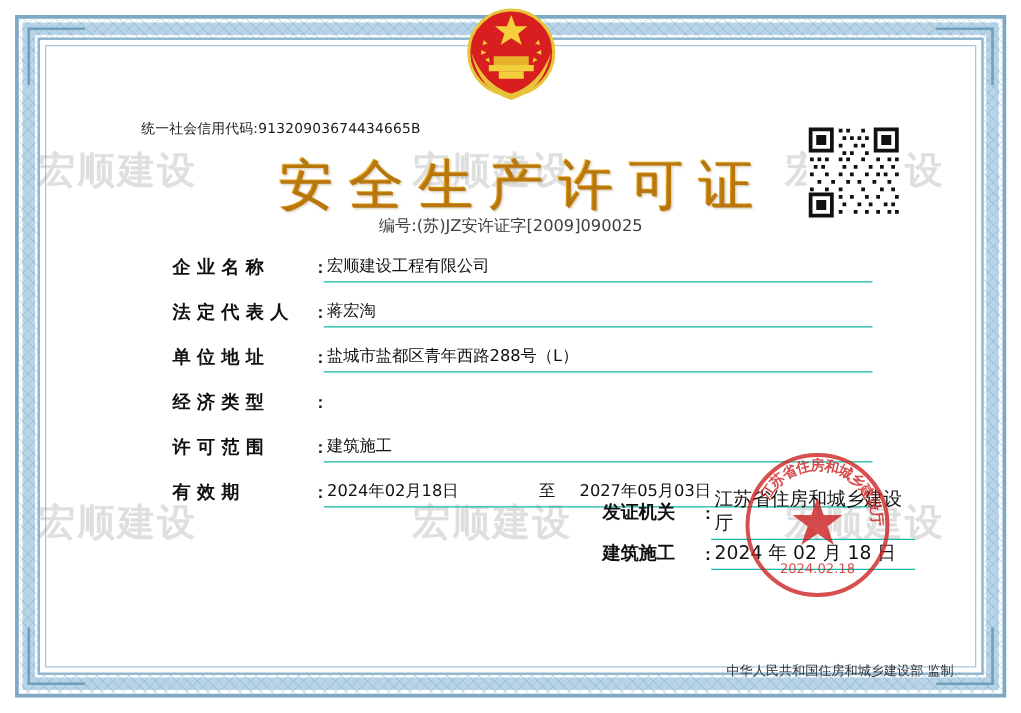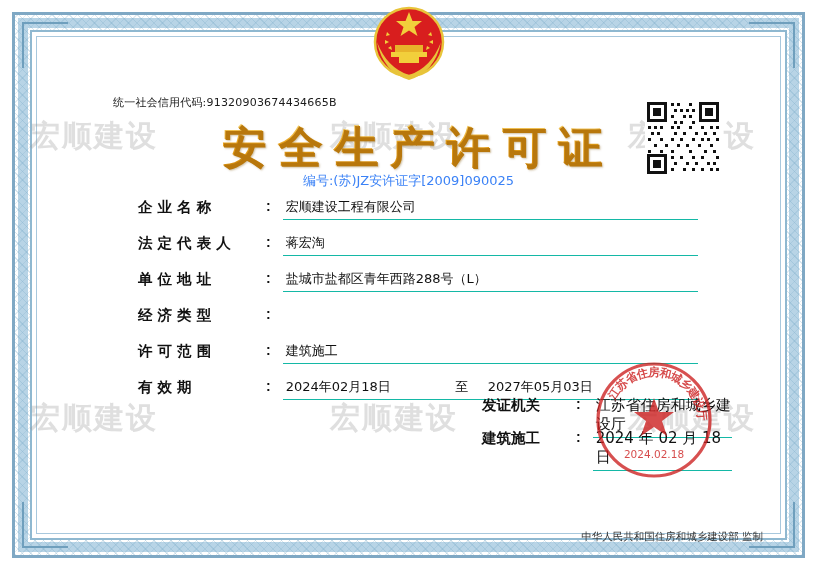--- a/index.html
+++ b/index.html
@@ -129,55 +129,54 @@
   }
   
   .title {
     position: absolute;
     left: 0;
     right: 0;
     top: 118px;
     text-align: center;
     font-family: "DejaVu Sans", sans-serif;
     font-size: 44px;
-    font-weight: bold;
+    font-weight: normal;
     letter-spacing: 12px;
     color: #e8a21c;
     text-shadow:
       1px 1px 0 #b8770c,
       2px 2px 2px rgba(120,80,0,0.35);
     background: linear-gradient(180deg, #f7d87a 0%, #e8a21c 45%, #c77f08 100%);
     -webkit-background-clip: text;
     background-clip: text;
     padding-left: 19px;
     -webkit-text-fill-color: transparent;
   }
   
   .cert-no {
     position: absolute;
     left: 0; right: 0;
     top: 172px;
     text-align: center;
     font-size: 13px;
-    color: #3b82f6;
+    color: #404040;
     font-family: "DejaVu Sans", sans-serif;
   }
   
   .fields {
     position: absolute;
     left: 138px;
     top: 198px;
     width: 560px;
   }
   .row {
     display: flex;
-    align-items: flex-start;
+    align-items: center;
     height: 33px;
     margin-bottom: 3px;
-    gap: 12px;
   }
   .label {
     width: 116px;
     font-size: 14.5px;
     font-weight: bold;
     color: #111;
     font-family: "DejaVu Sans", sans-serif;
     display: flex;
     justify-content: space-between;
     padding-bottom: 3px;

